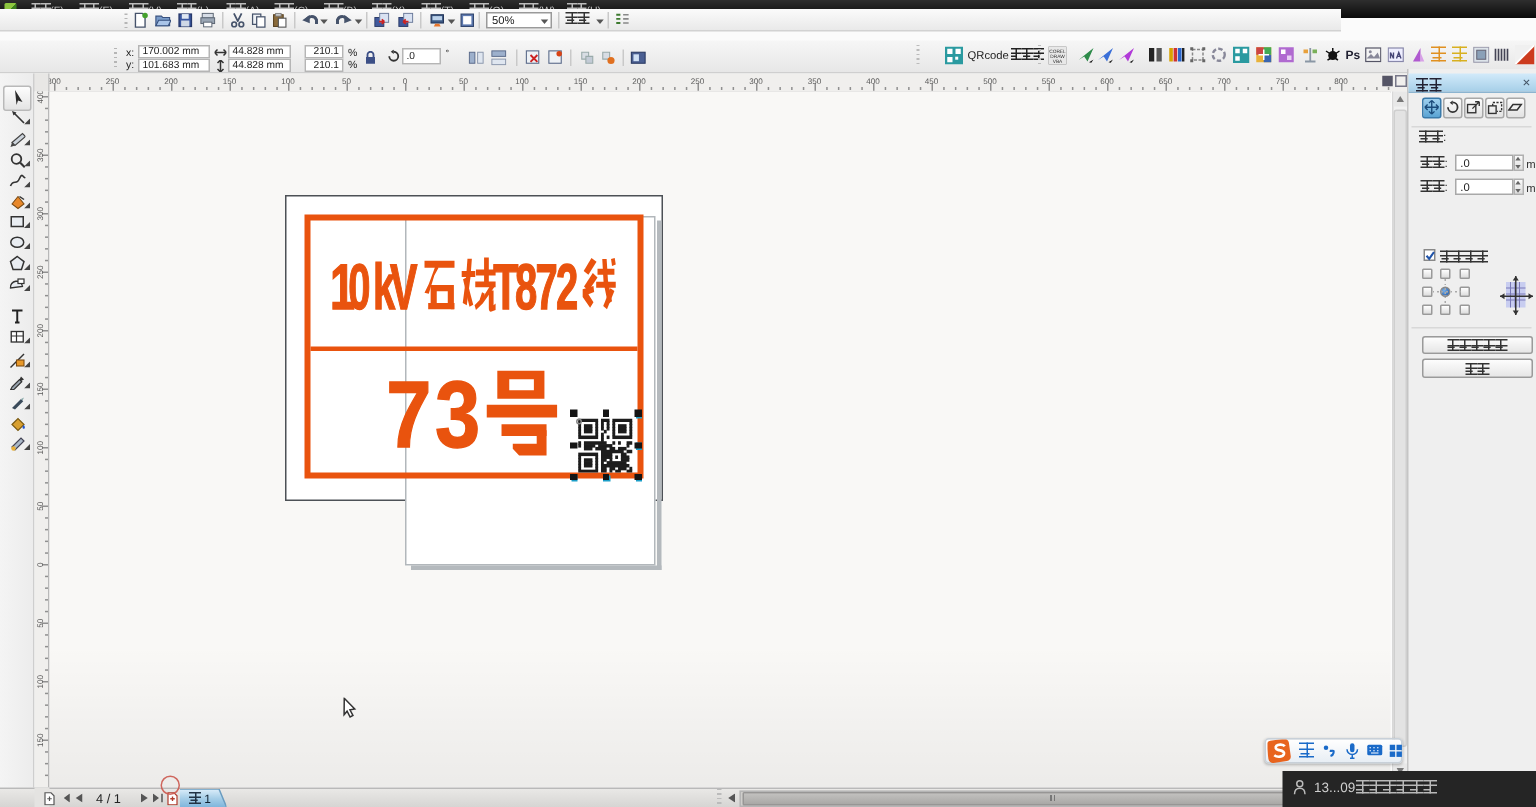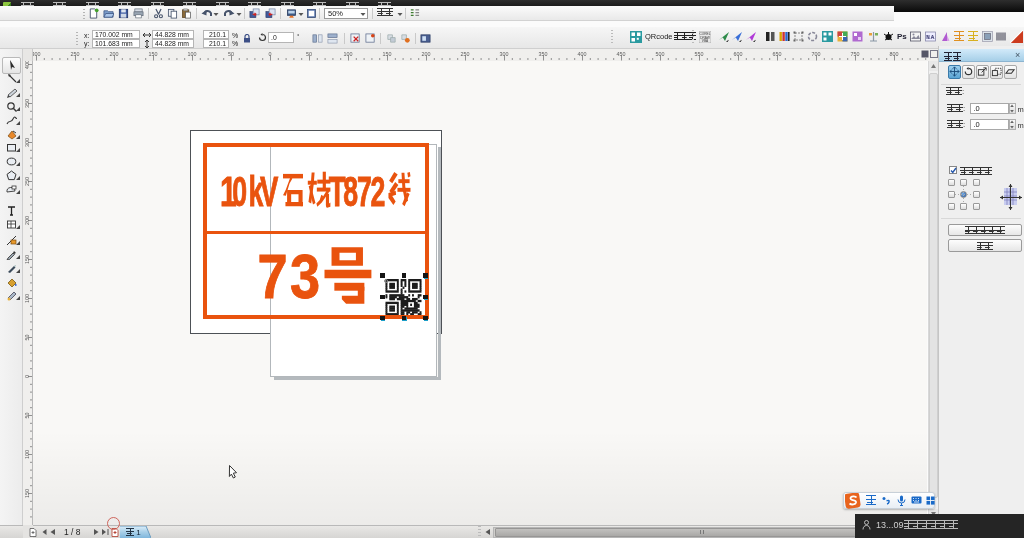--- a/index.html
+++ b/index.html
@@ -883,21 +883,21 @@
 <svg class="abs" style="left:29px;top:527.5px" width="8" height="9" viewBox="0 0 8 9">
       <path d="M1 .5h4l2 2v6H1z" fill="#fff" stroke="#555" stroke-width=".8"></path>
       <path d="M2.5 4.5h3M4 3v3" stroke="#555" stroke-width=".8"></path>
     </svg>
 <svg class="abs" style="left:40px;top:529px" width="7" height="6" viewBox="0 0 7 6">
       <path d="M1 0v6M6.5 0L2.5 3l4 3z" fill="#555"></path>
     </svg>
 <svg class="abs" style="left:50px;top:529px" width="5" height="6" viewBox="0 0 5 6">
       <path d="M5 0L0.5 3 5 6z" fill="#555"></path>
     </svg>
-<span class="abs" style="left:64px;top:527px;font-size:8.5px;color:#222">1 / 8</span>
+<span class="abs" style="left:64px;top:527px;font-size:8.5px;color:#222">4 / 1</span>
 <svg class="abs" style="left:94px;top:529px" width="5" height="6" viewBox="0 0 5 6">
       <path d="M0 0l4.5 3L0 6z" fill="#555"></path>
     </svg>
 <svg class="abs" style="left:102px;top:529px" width="7" height="6" viewBox="0 0 7 6">
       <path d="M0 0l4 3-4 3zM5.5 0h1v6h-1z" fill="#555"></path>
     </svg>
 <svg class="abs" style="left:111px;top:527.5px" width="8" height="9" viewBox="0 0 8 9">
       <path d="M1 .5h4l2 2v6H1z" fill="#fff" stroke="#b03a2a" stroke-width=".8"></path>
       <path d="M2.5 4.5h3M4 3v3" stroke="#b03a2a" stroke-width=".9"></path>
     </svg>

